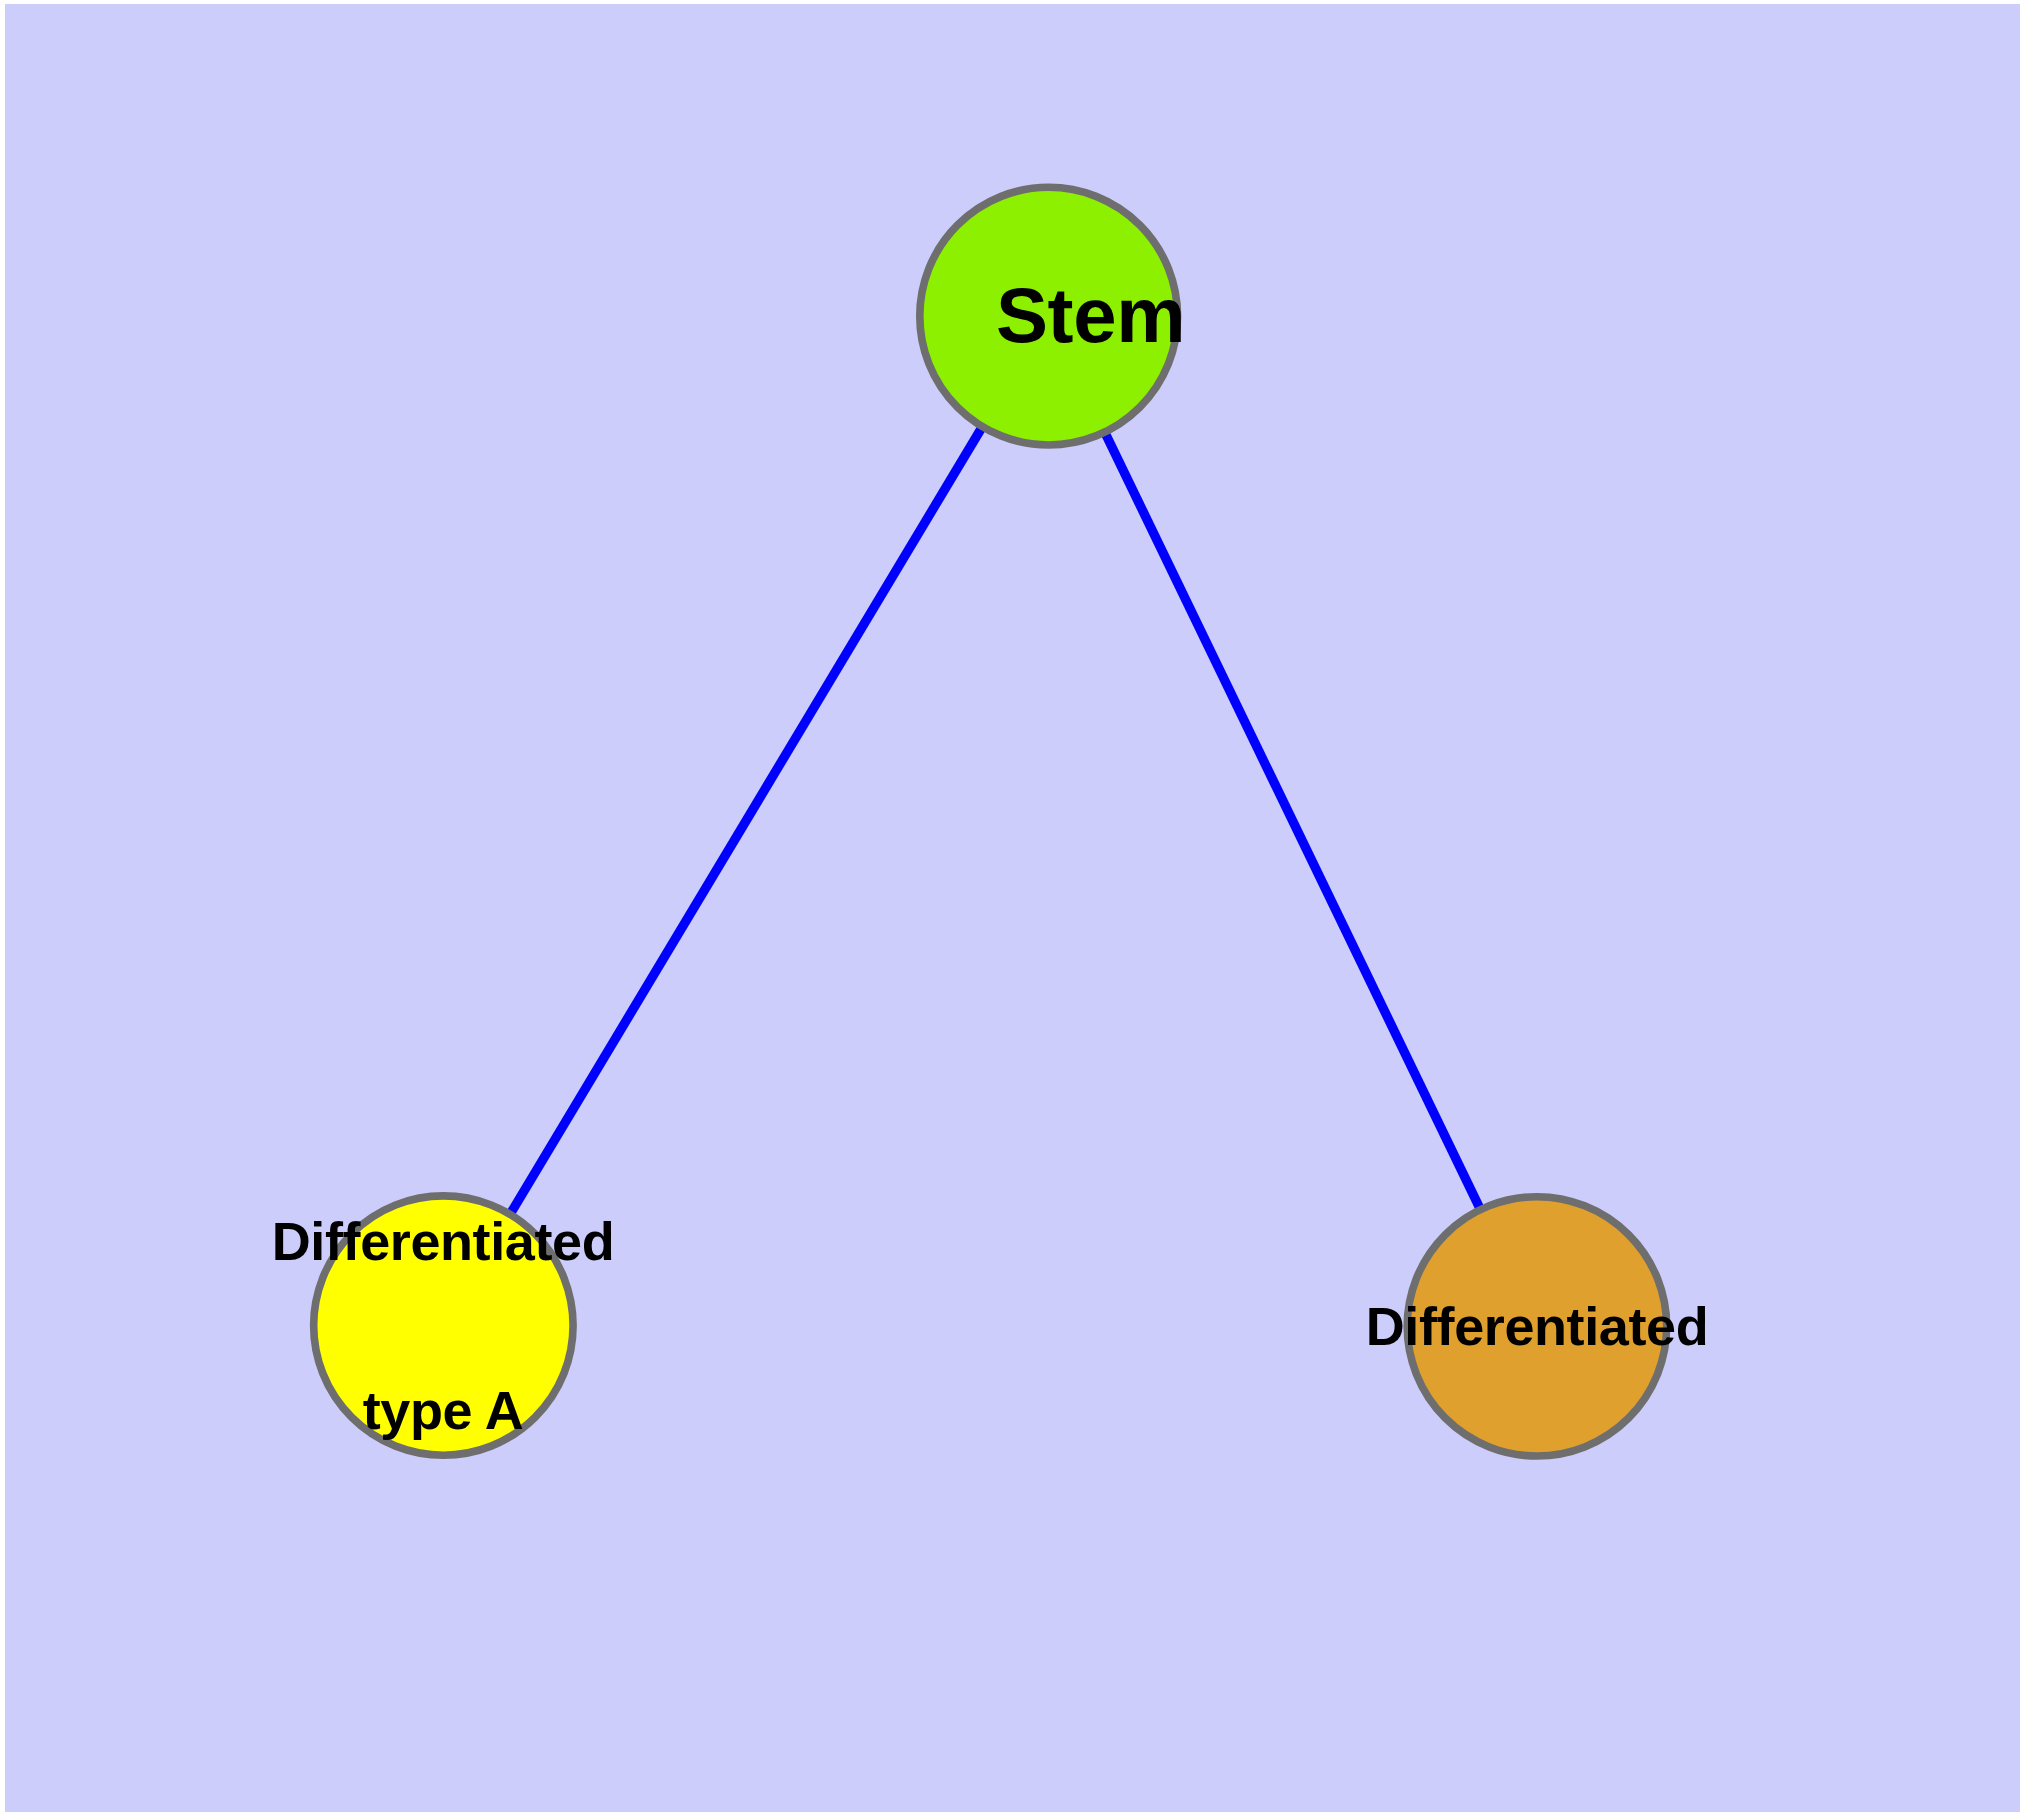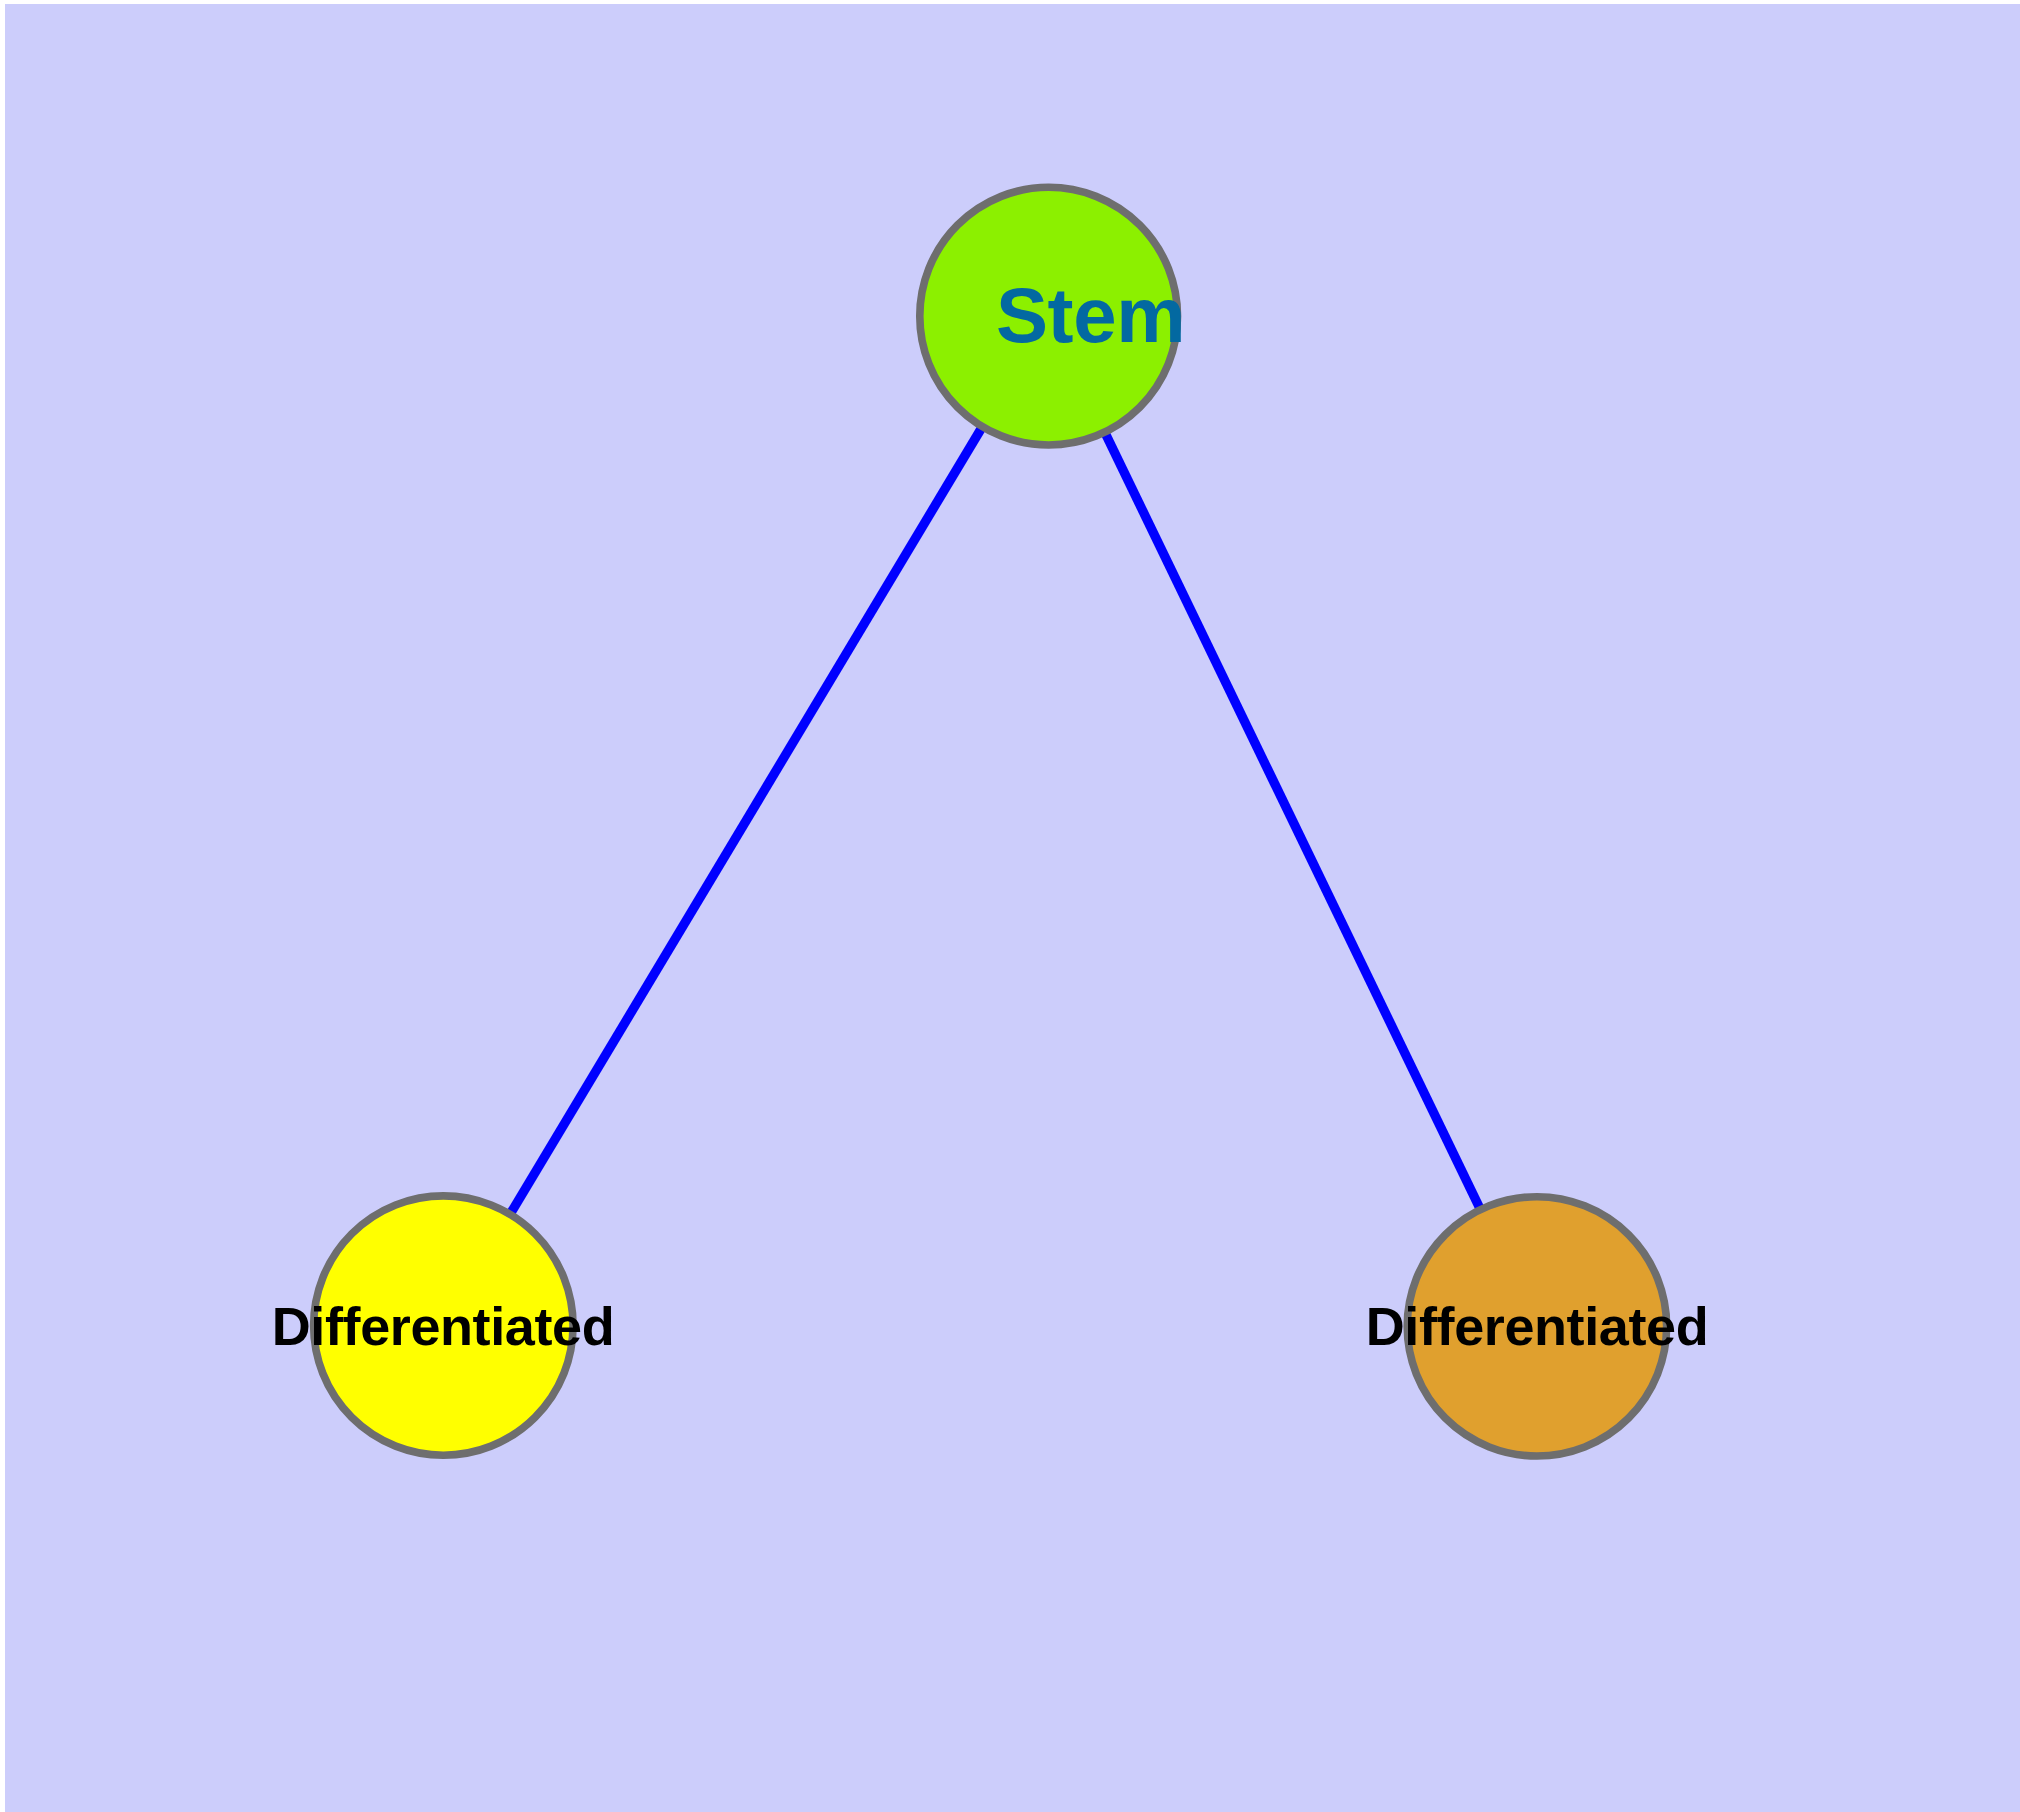--- a/index.html
+++ b/index.html
@@ -62,26 +62,27 @@
       <line class="graph-edge" x1="1300.522704432788" y1="504.45670778451984" x2="1749.042208550549" y2="1432.642903805997" stroke="#0000ff" stroke-width="11" stroke-linecap="butt"></line>
     </g>
 
     <g>
       <circle class="graph-node" cx="1237" cy="373" r="152" fill="#8cf000" stroke="#6e6e6e" stroke-width="9"></circle>
       <circle class="graph-node" cx="523" cy="1564" r="153" fill="#ffff00" stroke="#6e6e6e" stroke-width="9"></circle>
       <circle class="graph-node" cx="1813" cy="1565" r="153" fill="#e0a02e" stroke="#6e6e6e" stroke-width="9"></circle>
     </g>
   </svg>
 
-  <div class="node-label" id="label-stem" style="left: 1048px; top: 316px; color: #0369a1; text-align: right;">
+  <div class="node-label" id="label-stem" style="left: 1048px; top: 316px; color: #000000; text-align: right;">
     <span>Stem</span>
   </div>
 
   <div class="node-label" id="label-diff-a" style="left: 443px; top: 1326px; color: rgb(0, 0, 0);">
     <div>Differentiated</div>
+    <div>type A</div>
   </div>
 
   <div class="node-label" id="label-diff-b" style="left: 1537px; top: 1326px; color: rgb(0, 0, 0);">
     <div>Differentiated</div>
   </div>
 
 </div>
 
 
 </body></html>

